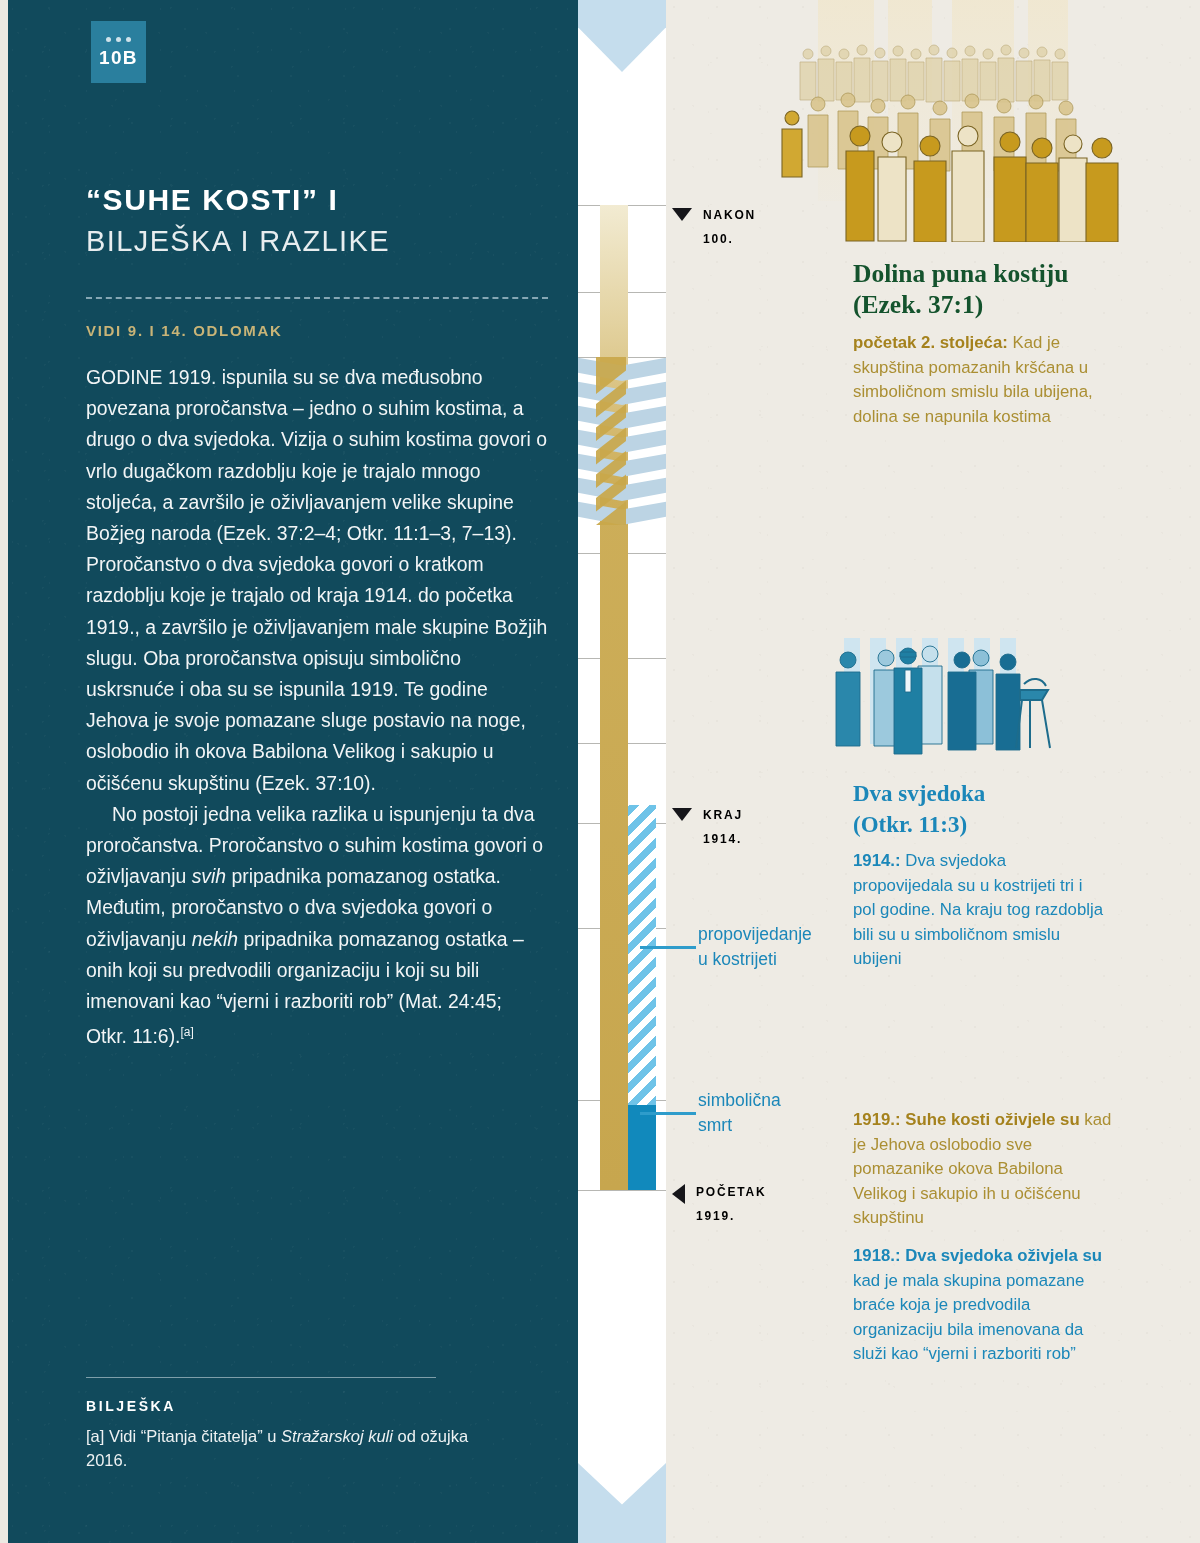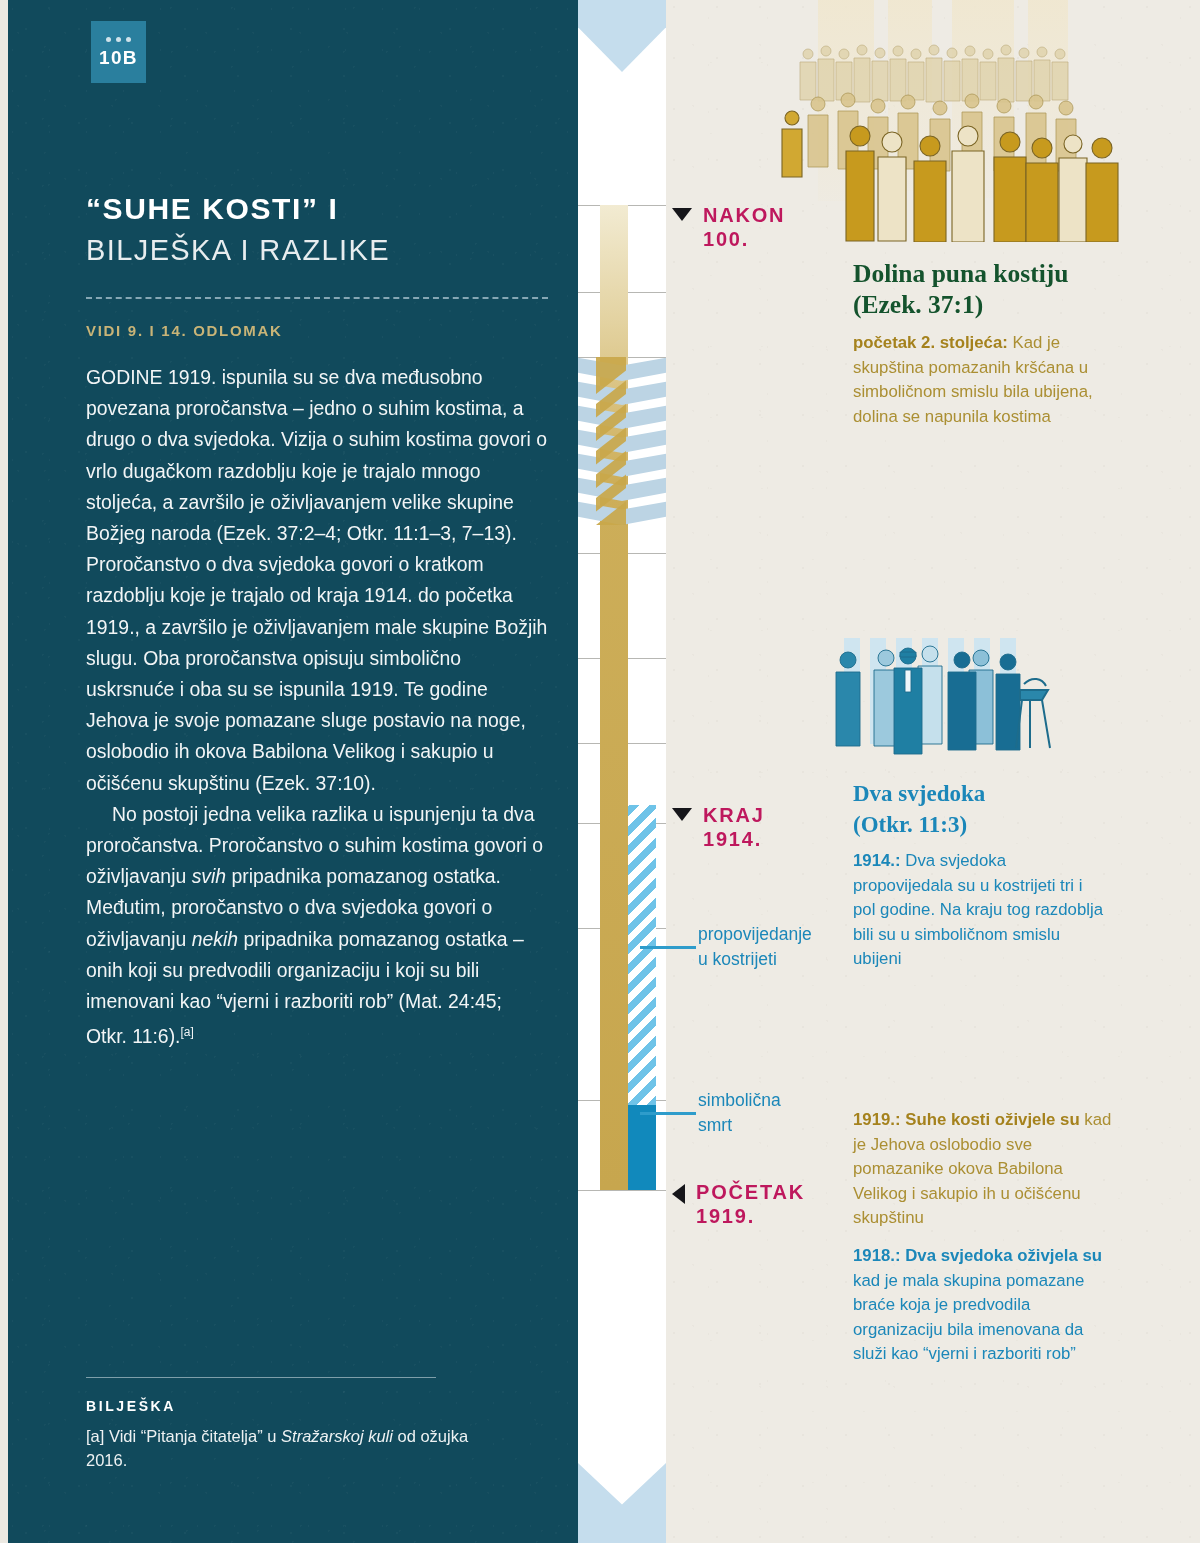--- a/index.html
+++ b/index.html
@@ -44,21 +44,21 @@
     border-radius: 50%; background: #cfe2ea;
   }
   .badge-num {
     color: #ffffff;
     font-size: 19px;
     font-weight: 700;
     letter-spacing: 1.3px;
     line-height: 1;
   }
 
-  .title-block { position: absolute; left: 78px; top: 189px; width: 470px; }
+  .title-block { position: absolute; left: 78px; top: 180px; width: 470px; }
   .title-line1, .title-line2 {
     color: #ffffff;
     font-size: 30px;
     font-weight: 700;
     letter-spacing: 1.6px;
     line-height: 40px;
     white-space: nowrap;
   }
   .title-sub {
     color: #e8edef;
@@ -208,22 +208,22 @@
     border-right: 10px solid transparent;
     border-top: 13px solid #16161a;
   }
   .tri-left {
     width: 0; height: 0; margin-top: 4px;
     border-top: 10px solid transparent;
     border-bottom: 10px solid transparent;
     border-right: 13px solid #16161a;
   }
   .marker-text {
-    color: #be185d;
-    font-size: 20px;
+    color: #000000;
+    font-size: 12px;
     font-weight: 700;
     letter-spacing: 1.8px;
     line-height: 24px;
     white-space: pre-line;
   }
 
   .leader {
     position: absolute;
     height: 3px;
     background: #2e9ccb;

